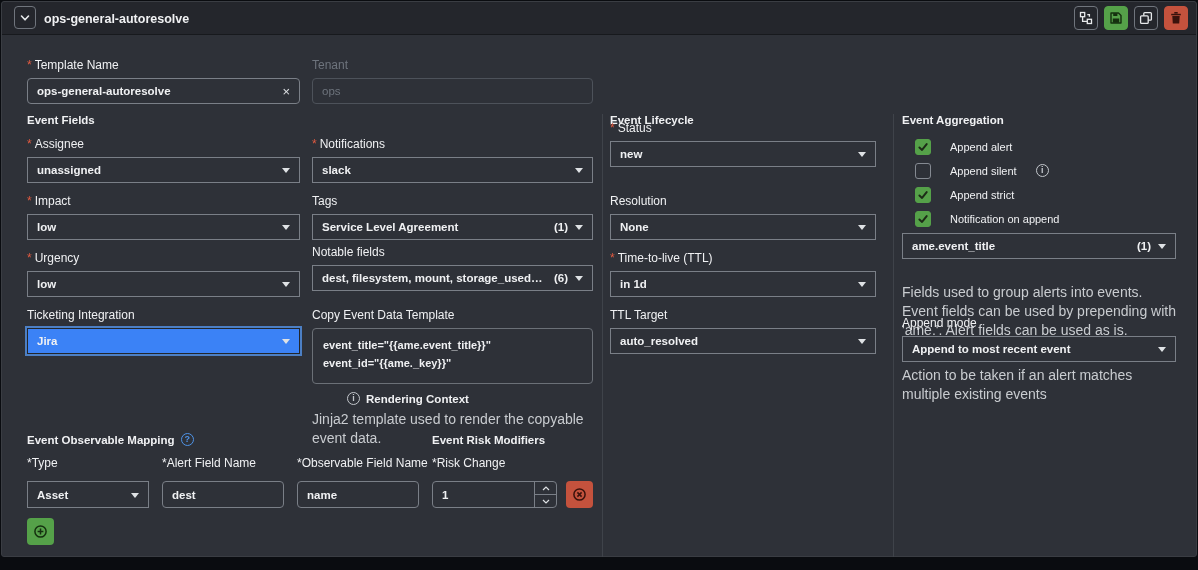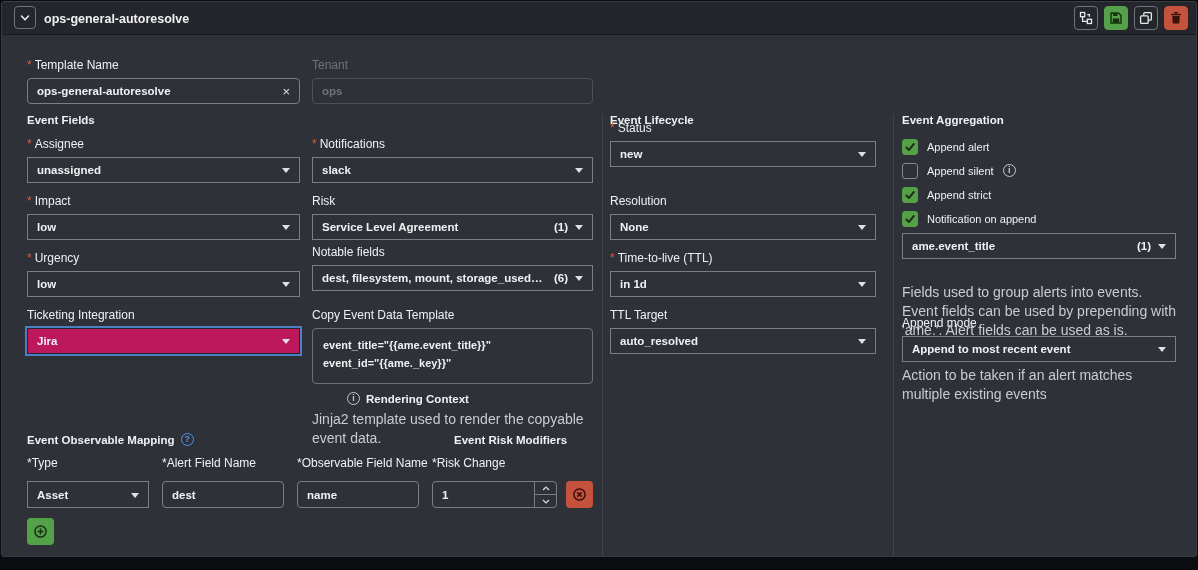--- a/index.html
+++ b/index.html
@@ -36,38 +36,38 @@
   .field{position:absolute;}
   .lbl{display:block;font-size:12px;color:var(--text);margin-bottom:6px;line-height:13px;}
   .lbl.req::before{content:"*";color:var(--star);margin-right:3px;}
   .lbl.dis{color:var(--disabled);}
   .section-h{position:absolute;font-size:11.5px;font-weight:700;color:var(--text);line-height:13px;}
 
   .select{position:relative;display:flex;align-items:center;height:26px;border:1px solid var(--input-border);border-radius:0;padding:0 24px 0 9px;cursor:pointer;background:transparent;}
   .select .val{font-size:11.5px;font-weight:700;color:var(--text);white-space:nowrap;overflow:hidden;text-overflow:ellipsis;flex:1;}
   .select .count{font-size:11.5px;font-weight:700;color:var(--text);margin-left:8px;flex:none;}
   .caret{position:absolute;right:9px;top:50%;margin-top:-2px;width:0;height:0;border-left:4px solid transparent;border-right:4px solid transparent;border-top:5px solid #dfe2e5;}
-  .select.focused{border-color:#1d2averageex;border:1px solid #23262b;box-shadow:0 0 0 2px var(--focus);background:#be185d;}
+  .select.focused{border-color:#1d2averageex;border:1px solid #23262b;box-shadow:0 0 0 2px var(--focus);background:#3b82f6;}
 
   .text-input{position:relative;display:flex;align-items:center;height:26px;border:1px solid var(--input-border);border-radius:4px;background:transparent;}
   .text-input input{background:transparent;border:none;outline:none;color:var(--text);font-weight:700;font-size:11.5px;padding:0 9px;width:100%;}
   .text-input.dis{border-color:var(--dim-border);}
-  .text-input.dis input{font-weight:700;color:var(--disabled);}
+  .text-input.dis input{font-weight:400;color:var(--disabled);}
   .text-input.dis input::placeholder{color:var(--disabled);}
   .clear-x{position:absolute;right:9px;top:50%;transform:translateY(-50%);font-size:13px;color:#dfe2e5;cursor:pointer;line-height:1;}
 
   .code-area{height:56px;border:1px solid #6b7077;border-radius:4px;padding:7px 10px;font-size:11px;font-weight:700;color:var(--text);white-space:pre-wrap;line-height:18px;overflow:hidden;}
 
   .sub-h{position:absolute;display:flex;align-items:center;gap:6px;font-size:11.5px;font-weight:700;color:var(--text);}
   .help{position:absolute;font-size:14px;color:var(--muted);line-height:19px;}
 
   .circle-ic{display:inline-flex;align-items:center;justify-content:center;width:13px;height:13px;border-radius:50%;border:1px solid #c3c7cc;color:#c3c7cc;font-size:9px;font-weight:700;line-height:1;flex:none;cursor:pointer;}
   .circle-ic.blue{border-color:var(--help-blue);color:var(--help-blue);}
 
-  .check-row{position:absolute;display:flex;align-items:center;gap:9px;height:17px;}
+  .check-row{position:absolute;display:flex;align-items:center;gap:19px;height:17px;margin-left:13px;}
   .cb{width:16px;height:16px;border-radius:3px;border:1px solid #858a92;display:inline-flex;align-items:center;justify-content:center;cursor:pointer;flex:none;background:transparent;}
   .cb.checked{background:var(--green);border-color:var(--green);}
   .check-lbl{font-size:11px;color:var(--text);}
 
   .vdivider{position:absolute;width:1px;background:var(--divider);top:112px;height:443px;}
 
   .num-input{position:relative;display:flex;height:27px;border:1px solid var(--input-border);border-radius:4px;background:transparent;}
   .num-input input{background:transparent;border:none;outline:none;color:var(--text);font-weight:700;font-size:11.5px;padding:0 9px;flex:1;width:0;}
   .spin{display:flex;flex-direction:column;width:22px;border-left:1px solid var(--input-border);flex:none;}
   .spin button{flex:1;background:transparent;border:none;display:flex;align-items:center;justify-content:center;cursor:pointer;padding:0;}
@@ -172,21 +172,21 @@
 
   <div class="field" style="left:310px;top:136px;width:281px">
     <label class="lbl req">Notifications</label>
     <div class="select">
       <span class="val">slack</span>
       <span class="caret"></span>
     </div>
   </div>
 
   <div class="field" style="left:310px;top:193px;width:281px">
-    <label class="lbl">Risk</label>
+    <label class="lbl">Tags</label>
     <div class="select">
       <span class="val">Service Level Agreement</span>
       <span class="count">(1)</span>
       <span class="caret"></span>
     </div>
   </div>
 
   <div class="field" style="left:310px;top:244px;width:281px">
     <label class="lbl">Notable fields</label>
     <div class="select">
@@ -291,21 +291,21 @@
       <span class="val">Append to most recent event</span>
       <span class="caret"></span>
     </div>
   </div>
   <div class="help" style="left:900px;top:364px;width:278px">Action to be taken if an alert matches multiple existing events</div>
 
   <div class="sub-h" style="left:25px;top:431px">
     <span>Event Observable Mapping</span>
     <span class="circle-ic blue">?</span>
   </div>
-  <div class="section-h" style="left:452px;top:432px">Event Risk Modifiers</div>
+  <div class="section-h" style="left:430px;top:432px">Event Risk Modifiers</div>
 
   <div class="lbl" style="position:absolute;left:25px;top:455px">*Type</div>
   <div class="lbl" style="position:absolute;left:160px;top:455px">*Alert Field Name</div>
   <div class="lbl" style="position:absolute;left:295px;top:455px">*Observable Field Name</div>
   <div class="lbl" style="position:absolute;left:430px;top:455px">*Risk Change</div>
 
   <div class="select" style="position:absolute;left:25px;top:479px;width:122px;height:27px">
     <span class="val">Asset</span>
     <span class="caret"></span>
   </div>

